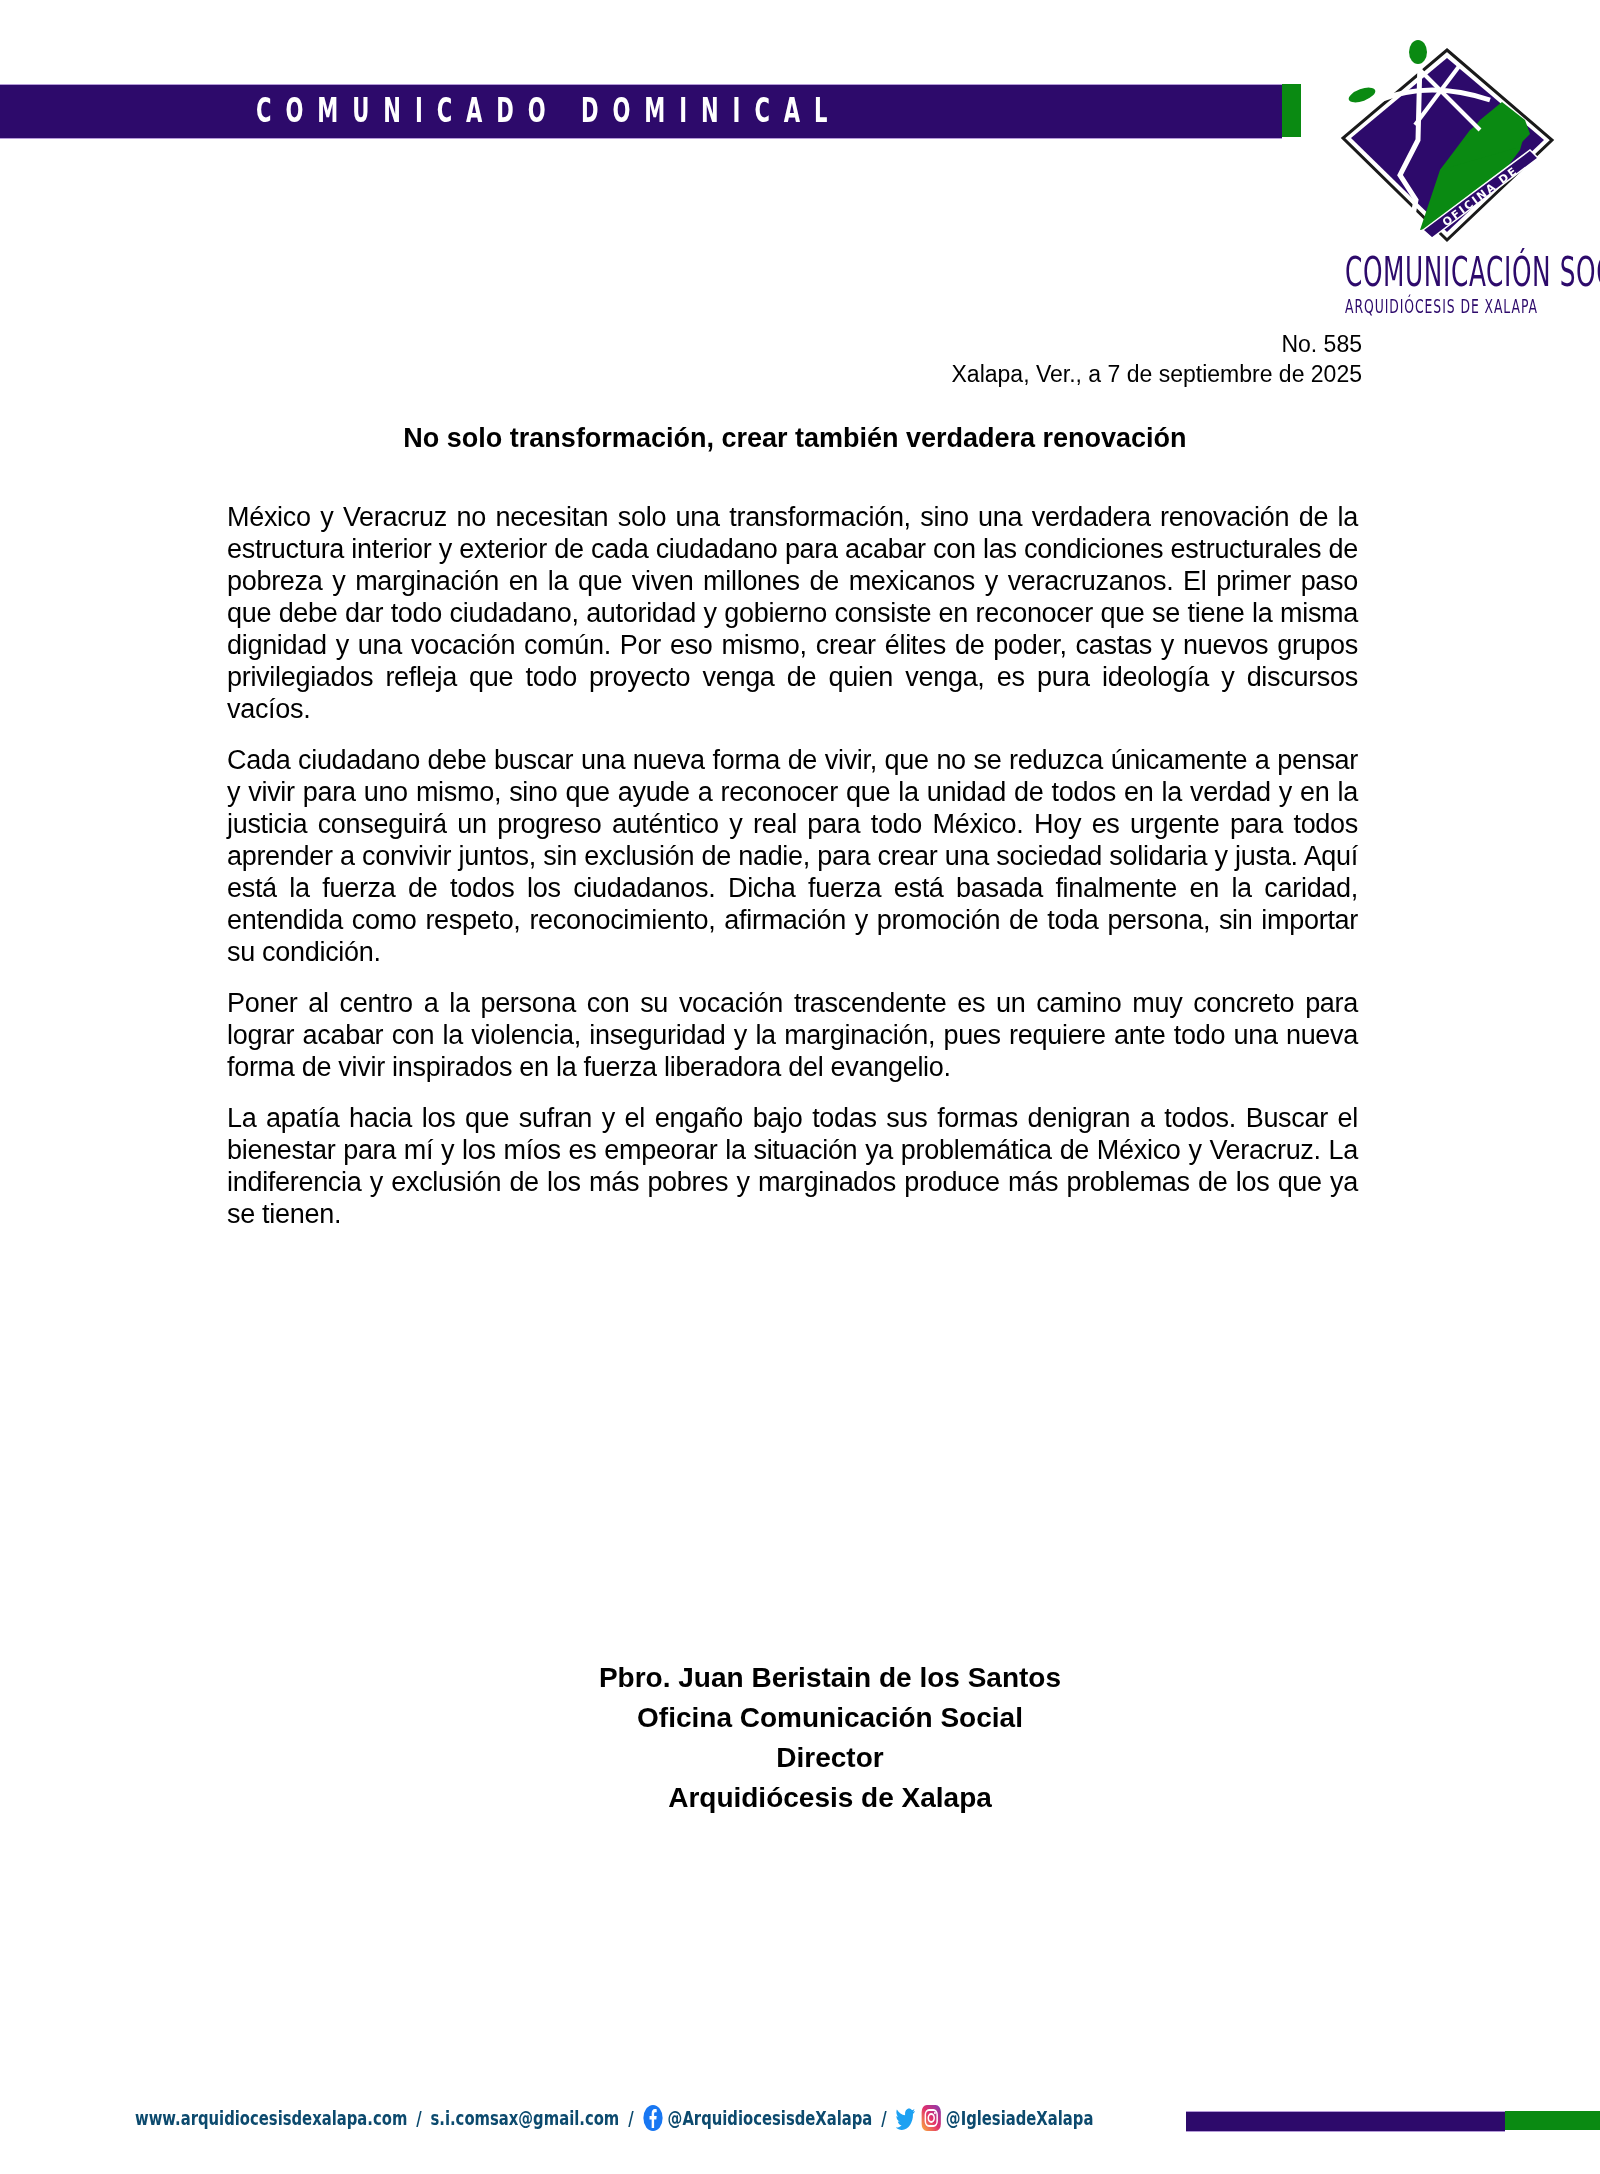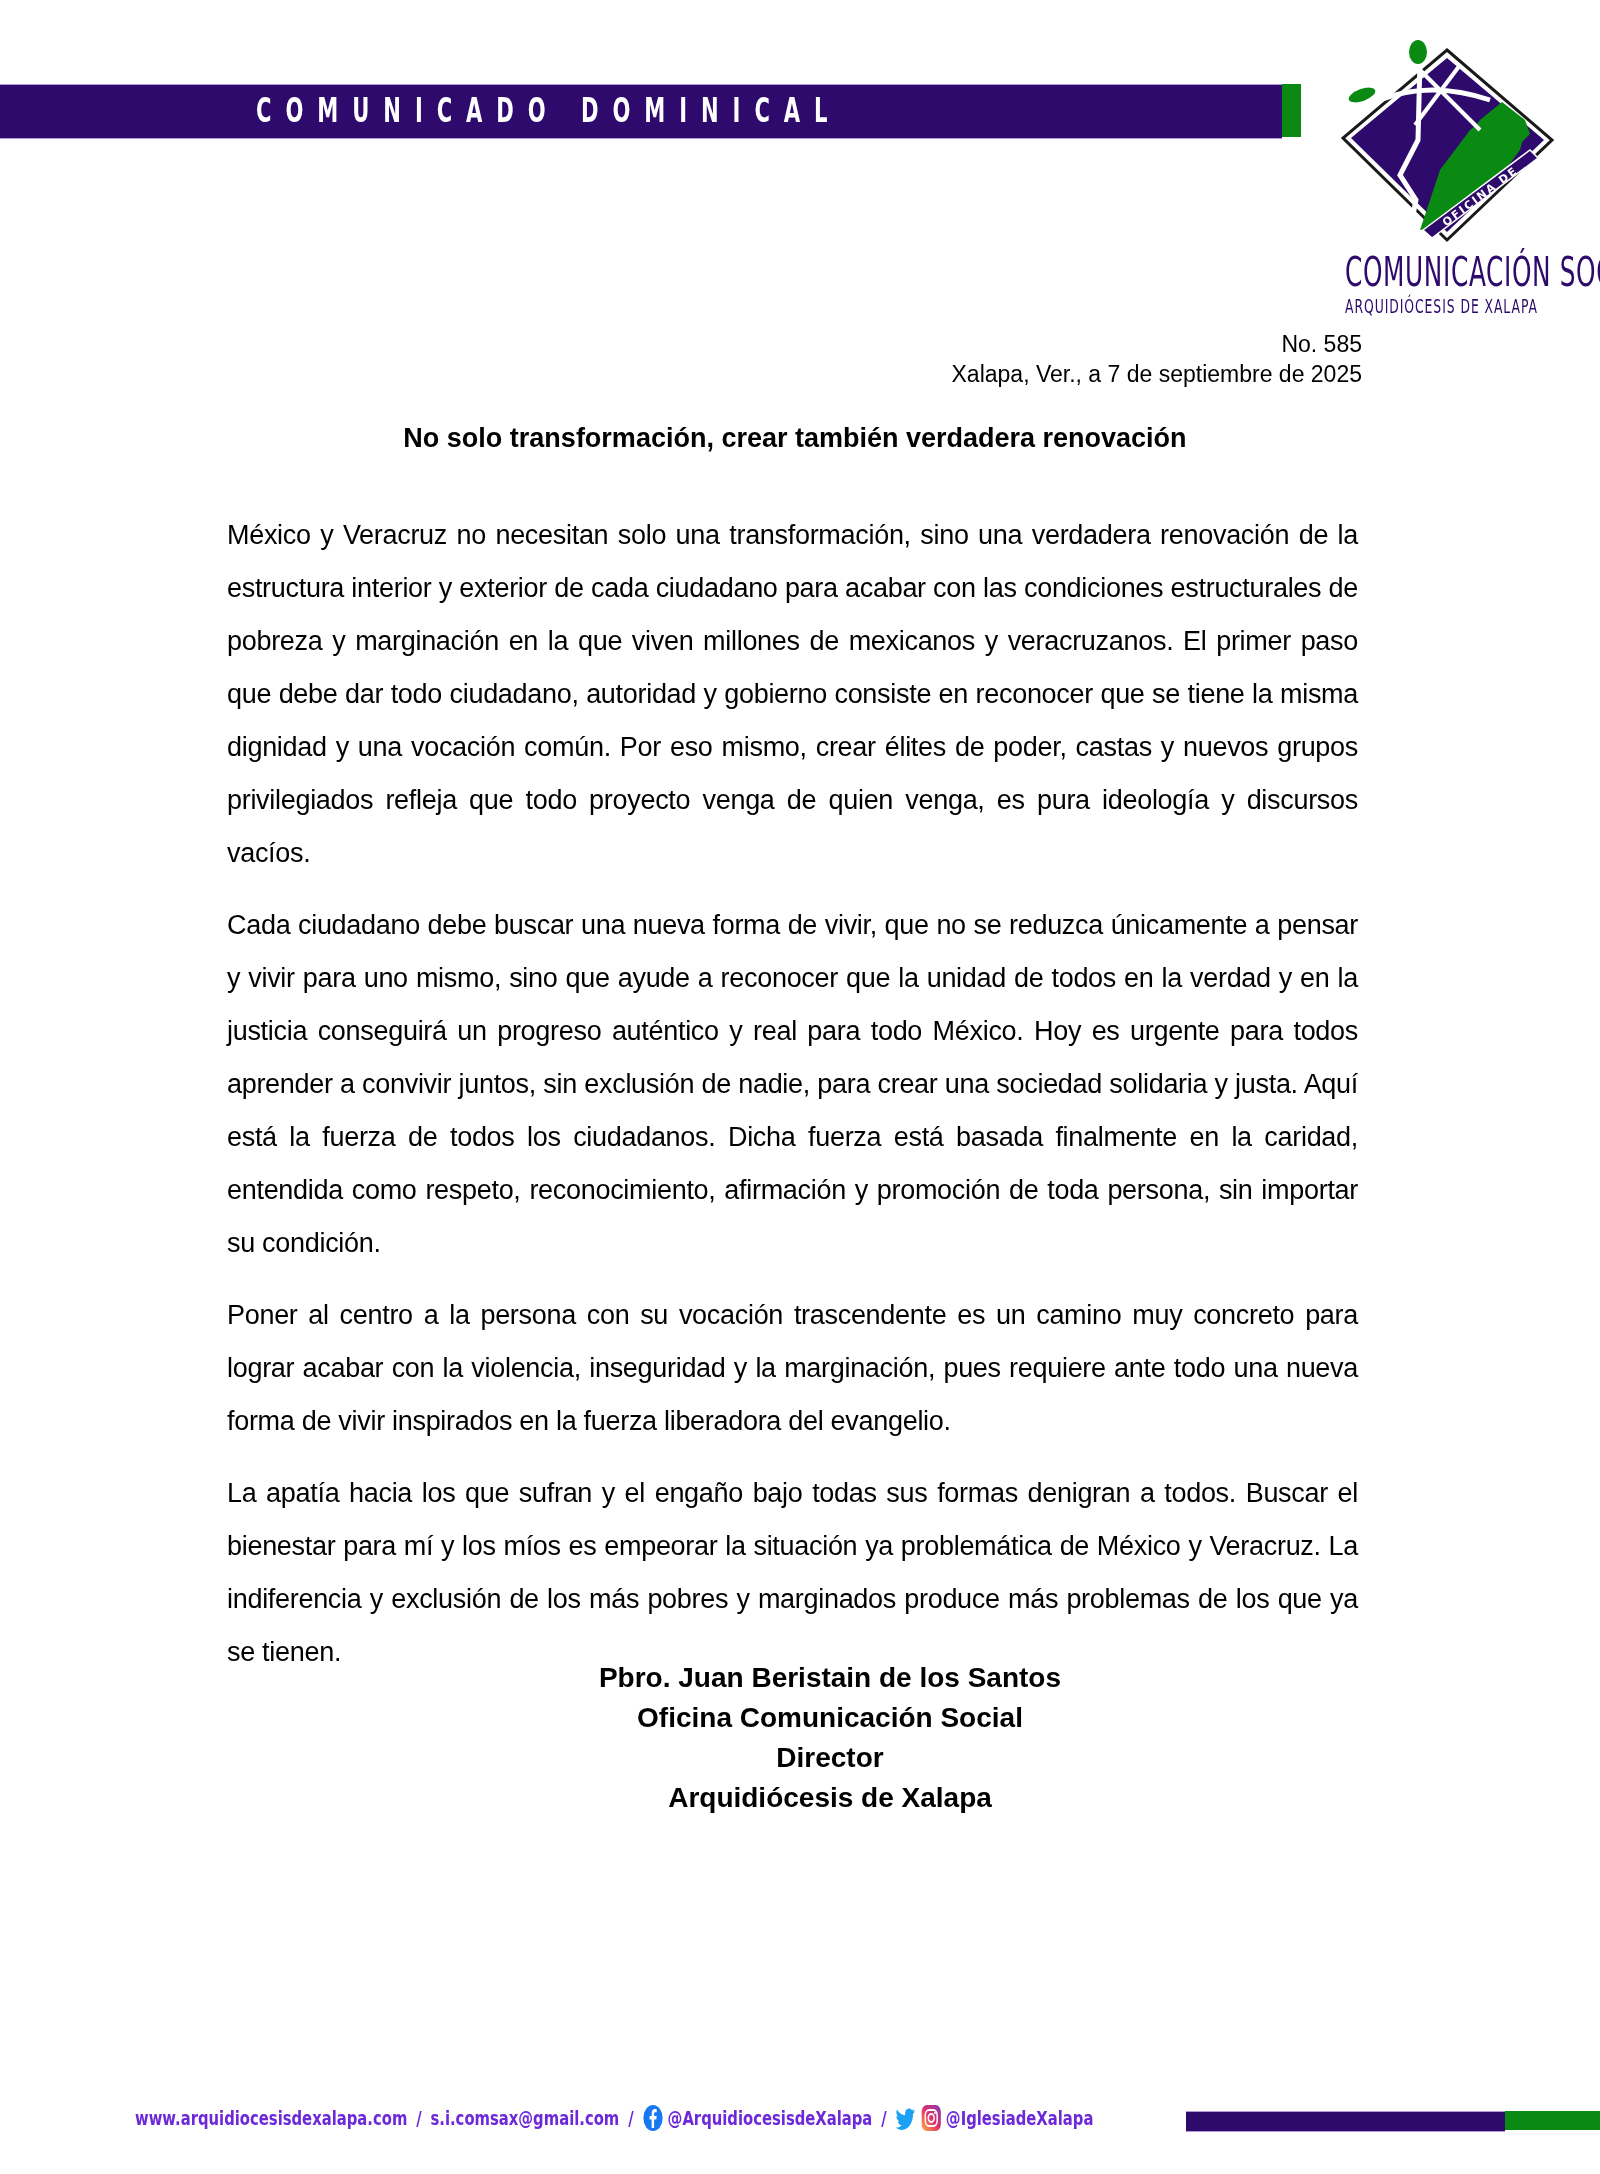--- a/index.html
+++ b/index.html
@@ -26,31 +26,31 @@
 
     
     .doc-number { position: absolute; right: 238px; top: 330px; font-size: 23px; line-height: 28px; margin-left: 44px; }
     .doc-date { position: absolute; right: 238px; top: 360px; font-size: 23px; line-height: 28px; }
 
     .doc-title { position: absolute; left: 0; top: 421px; width: 1590px; text-align: center;
                  font-weight: bold; font-size: 27px; line-height: 34px; }
 
     
     .doc-body { position: absolute; left: 227px; top: 497px; width: 1131px; }
-    .doc-body p { margin: 12px 0 19px 0; font-size: 27px; line-height: 53px; text-align: justify;
+    .doc-body p { margin: 4px 0 19px 0; font-size: 27px; line-height: 32px; text-align: justify;
                   letter-spacing: -0.3px; }
 
     
     .signature { position: absolute; left: 0; top: 1658px; width: 1588px; text-align: center;
                  font-weight: bold; font-size: 28px; line-height: 40px; padding-left: 36px; }
     .signature div { white-space: nowrap; }
 
     
     .footer { position: absolute; left: 135px; top: 2098px; height: 40px; display: flex; align-items: center;
-              color: #6d28d9; font-family: "DejaVu Sans", sans-serif; font-weight: bold; font-size: 20px;
+              color: #0c4a6e; font-family: "DejaVu Sans", sans-serif; font-weight: bold; font-size: 20px;
               white-space: nowrap; }
     .footer-inner { display: flex; align-items: center; transform: scaleX(0.74); transform-origin: left center; }
     .footer .sep { margin: 0 12px; }
     .footer .icon { display: inline-block; width: 28px; height: 28px; margin-right: 6px; vertical-align: middle; }
     .footer-bar { position: absolute; left: 1186px; top: 2111px; width: 319px; height: 19px; background: #2d0a6b;
                   border-top: 1px solid #b49ad8; border-bottom: 1px solid #b49ad8; }
     .footer-bar-accent { position: absolute; left: 1505px; top: 2111px; width: 95px; height: 19px; background: #0a8a12; }
   </style>
 </head>
 <body>

